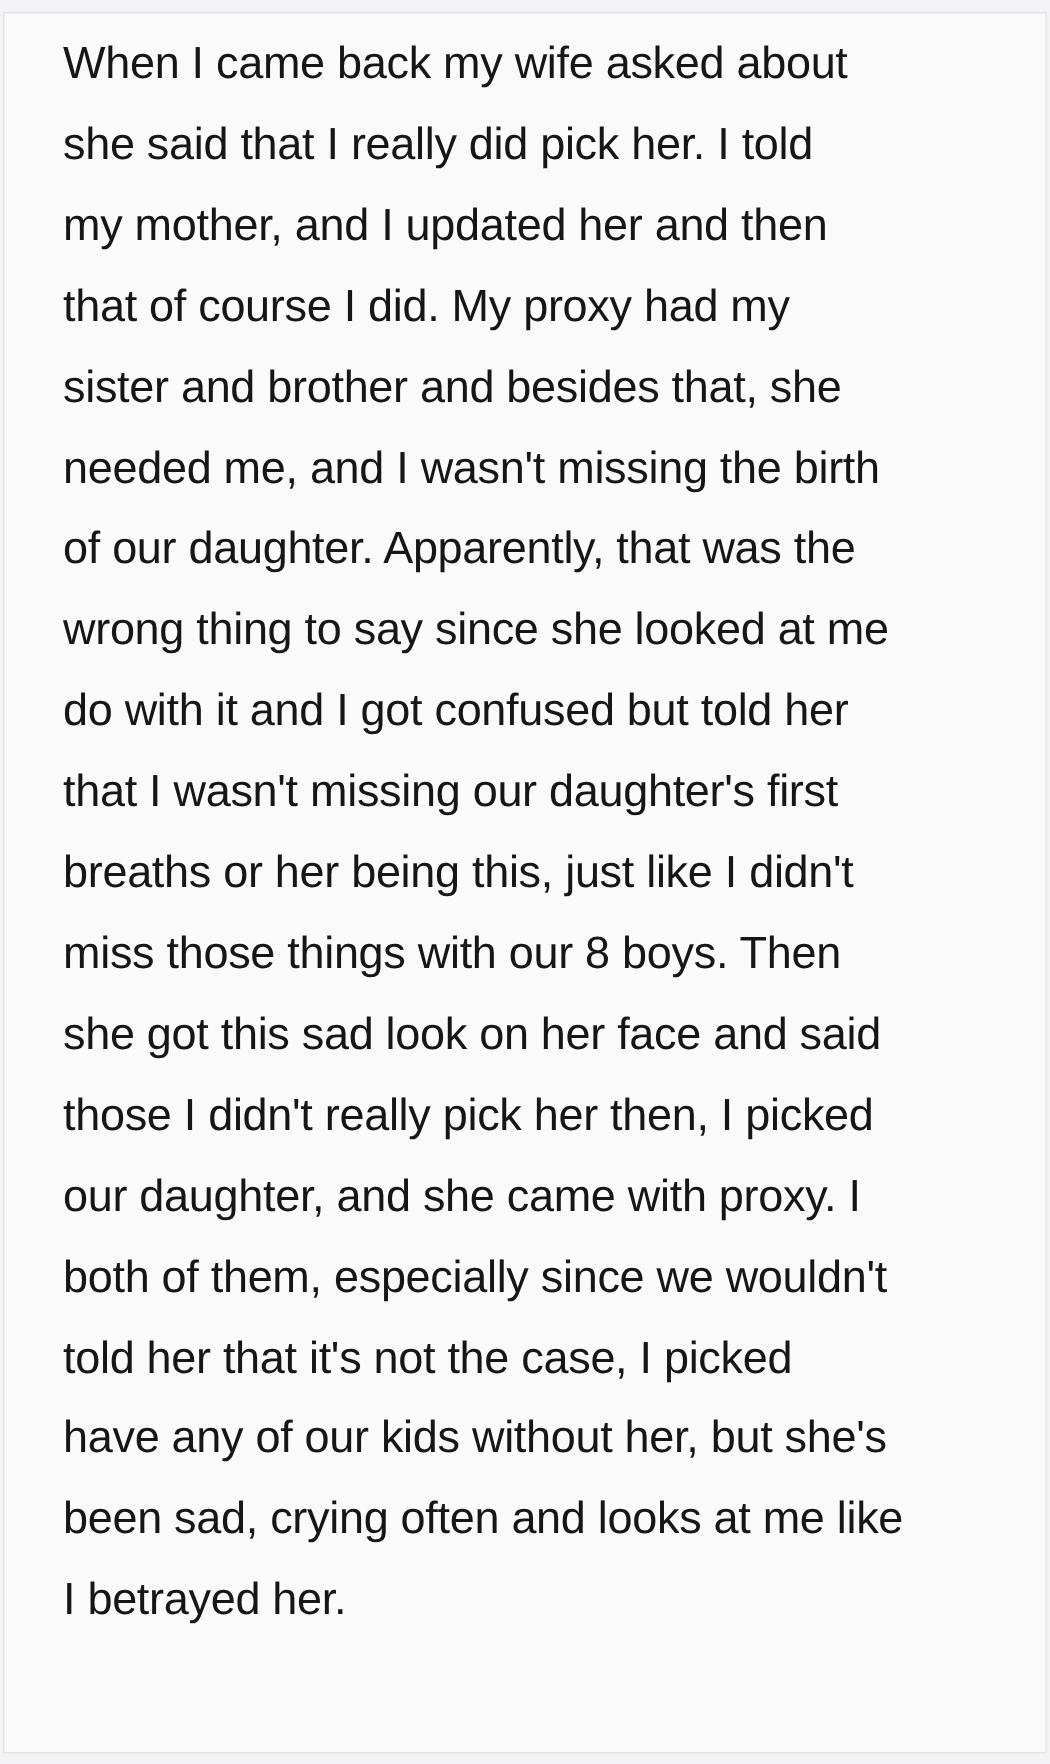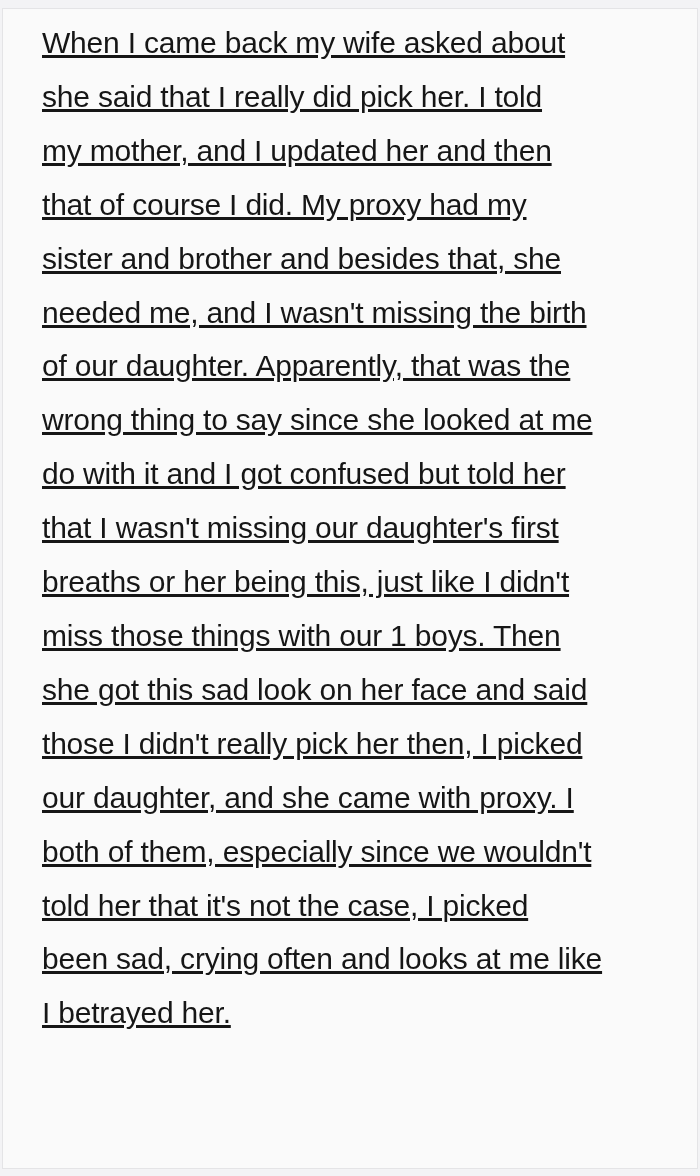--- a/index.html
+++ b/index.html
@@ -31,41 +31,41 @@
     left: 42px;
     right: 18px;
     color: var(--text-color);
     font-size: 30px;
     letter-spacing: -0.2px;
   }
   .line {
     display: block;
     line-height: 53.9px;
     white-space: nowrap;
-    text-decoration: underline;
   }
 </style>
 </head>
 <body>
 
 <div class="card"></div>
 
 <div class="text-block">
   <span class="line">When I came back my wife asked about</span>
   <span class="line">she said that I really did pick her. I told</span>
   <span class="line">my mother, and I updated her and then</span>
   <span class="line">that of course I did. My proxy had my</span>
   <span class="line">sister and brother and besides that, she</span>
   <span class="line">needed me, and I wasn't missing the birth</span>
   <span class="line">of our daughter. Apparently, that was the</span>
   <span class="line">wrong thing to say since she looked at me</span>
   <span class="line">do with it and I got confused but told her</span>
   <span class="line">that I wasn't missing our daughter's first</span>
   <span class="line">breaths or her being this, just like I didn't</span>
-  <span class="line">miss those things with our 1 boys. Then</span>
+  <span class="line">miss those things with our 8 boys. Then</span>
   <span class="line">she got this sad look on her face and said</span>
   <span class="line">those I didn't really pick her then, I picked</span>
   <span class="line">our daughter, and she came with proxy. I</span>
   <span class="line">both of them, especially since we wouldn't</span>
   <span class="line">told her that it's not the case, I picked</span>
+  <span class="line">have any of our kids without her, but she's</span>
   <span class="line">been sad, crying often and looks at me like</span>
   <span class="line">I betrayed her.</span>
 </div>
 
 </body></html>

